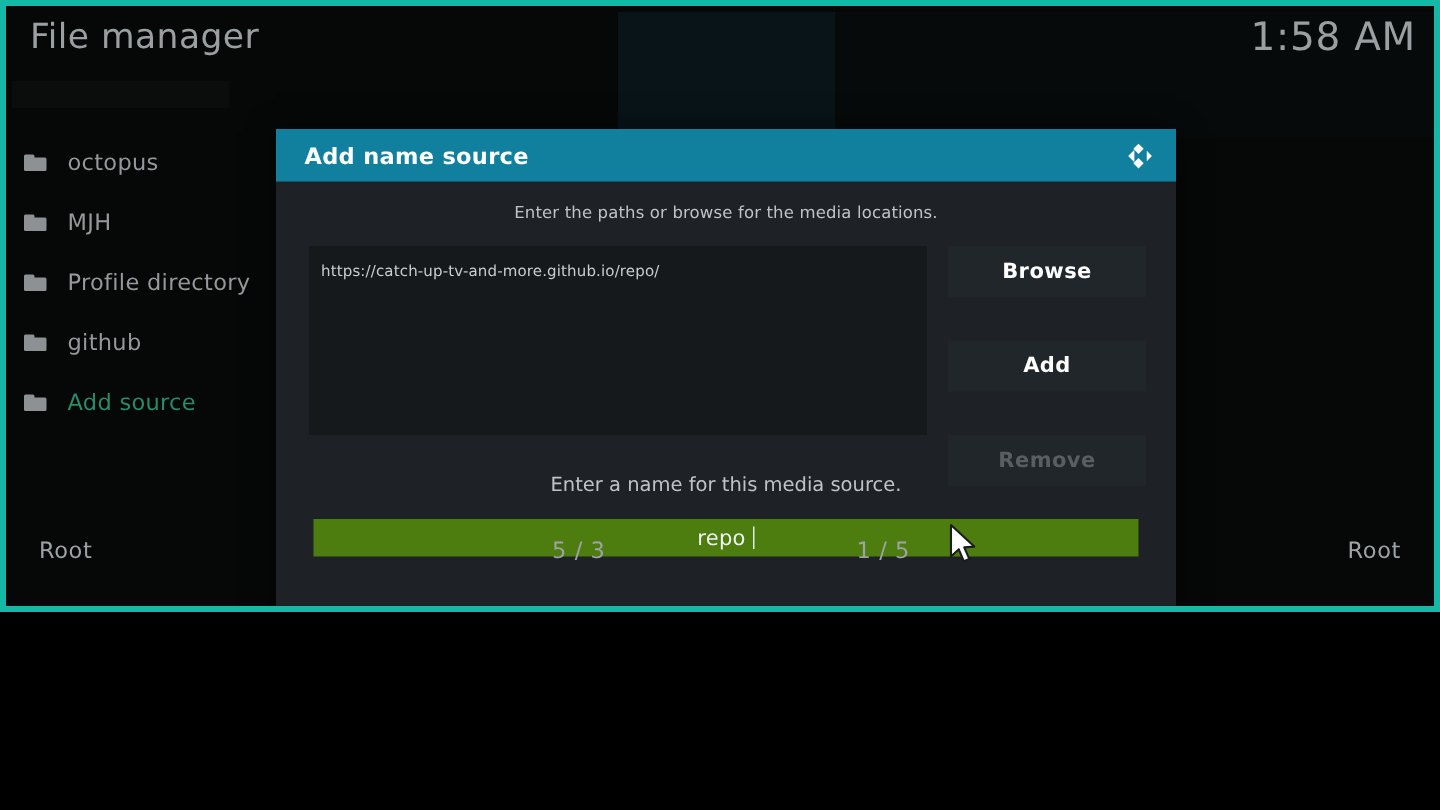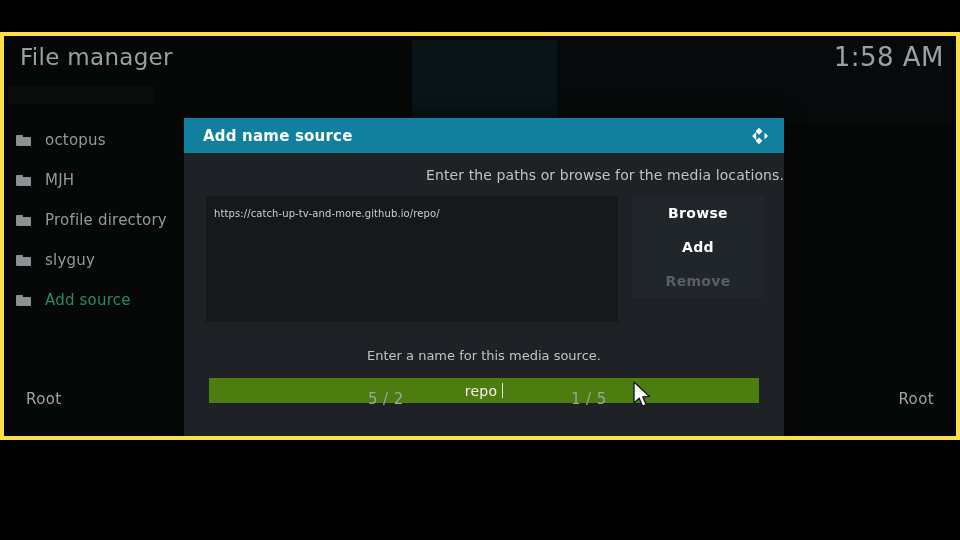--- a/index.html
+++ b/index.html
@@ -13,23 +13,22 @@
     overflow: hidden;
     font-family: "DejaVu Sans", sans-serif;
   }
 
   #screen {
     position: relative;
     width: 960px;
     height: 408px;
     background: #060807;
     box-sizing: border-box;
-    border: 4px solid #fde047;
+    border: 4px solid #14b8a6;
     overflow: hidden;
-    margin-top: 32px;
   }
 
   
   .bg-layer {
     position: absolute;
     inset: 0;
     background: #060807;
   }
   .bg-panel-a {
     position: absolute;
@@ -150,22 +149,22 @@
     font-weight: bold;
     color: #ffffff;
     letter-spacing: .2px;
   }
   .kodi-logo {
     position: absolute;
     right: 14px; top: 7px;
     width: 22px; height: 22px;
   }
   .dlg-hint {
-    text-align: right;
-    font-size: 14px;
+    text-align: center;
+    font-size: 11px;
     color: #bfc3c5;
     margin-top: 14px;
     letter-spacing: .1px;
   }
 
   
   .path-row {
     position: absolute;
     left: 22px; top: 78px;
     width: 558px;
@@ -181,21 +180,21 @@
   }
   .path-entry {
     font-size: 10px;
     color: #c9cdcf;
     letter-spacing: .1px;
   }
   .side-btns {
     width: 132px;
     display: flex;
     flex-direction: column;
-    gap: 0;
+    gap: 29px;
   }
   .kbtn {
     height: 34px;
     background: #21262a;
     color: #ffffff;
     font-size: 14px;
     font-weight: bold;
     display: flex;
     align-items: center;
     justify-content: center;
@@ -310,21 +309,21 @@
     <div class="side-item">
       <span class="folder-ico"></span>
       <span class="side-label">MJH</span>
     </div>
     <div class="side-item">
       <span class="folder-ico"></span>
       <span class="side-label">Profile directory</span>
     </div>
     <div class="side-item">
       <span class="folder-ico"></span>
-      <span class="side-label">slyguy</span>
+      <span class="side-label">github</span>
     </div>
     <div class="side-item accent">
       <span class="folder-ico"></span>
       <span class="side-label">Add source</span>
     </div>
   </div>
 
   <div class="dialog">
 
     <div class="dlg-header">
@@ -361,21 +360,21 @@
 
     <div class="dlg-footer">
       <button class="fbtn">OK</button>
       <button class="fbtn">Enter</button>
     </div>
 
   </div>
 
   <div class="statusbar">
     <div class="st st-left">Root</div>
-    <div class="st st-mid1">5 / 2</div>
+    <div class="st st-mid1">5 / 3</div>
     <div class="st st-mid2">1 / 5</div>
     <div class="st st-right">Root</div>
   </div>
 
   <span class="cursor">
     <svg viewBox="0 0 20 30" width="20" height="30" aria-hidden="true">
       <path d="M2,1 L2,22 L7.2,17.2 L10.6,25.2 L14.2,23.6 L10.8,15.9 L17.5,15.4 Z" fill="#ffffff" stroke="#1a1d20" stroke-width="1.4" stroke-linejoin="round"></path>
     </svg>
   </span>
 

